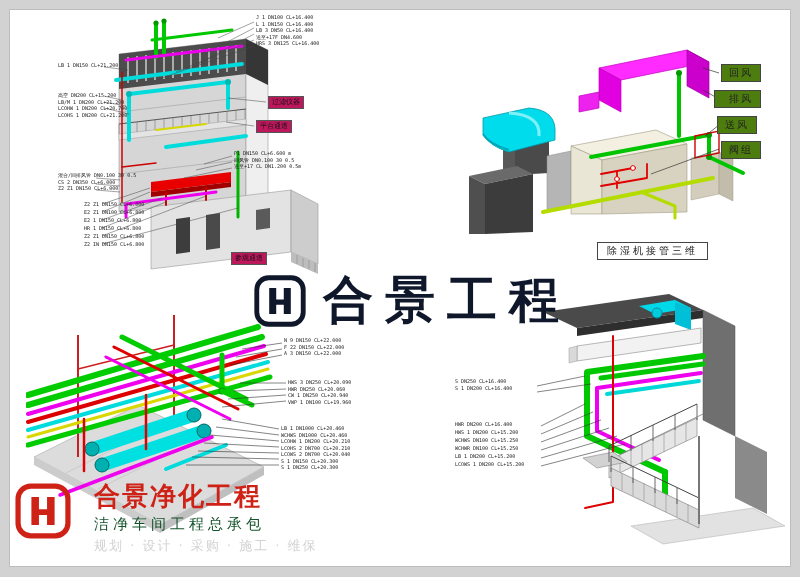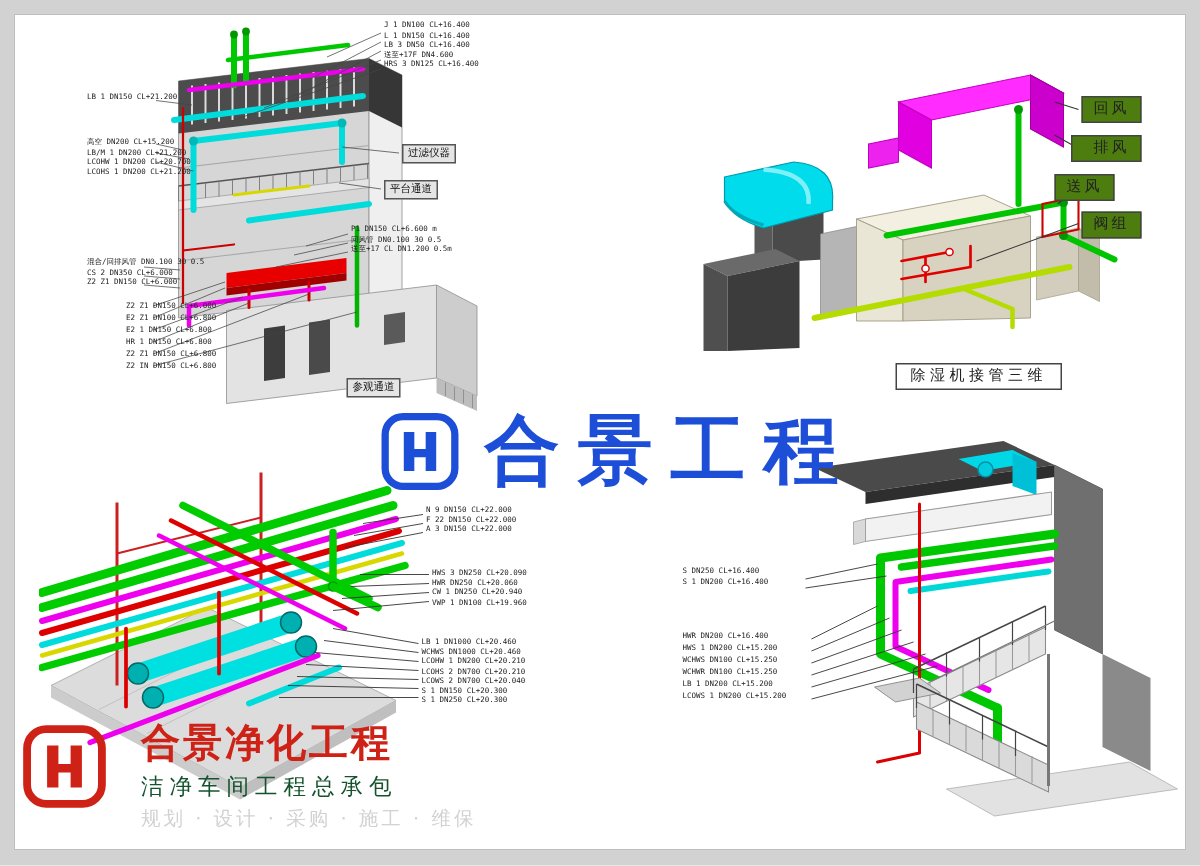--- a/index.html
+++ b/index.html
@@ -3,24 +3,24 @@
 <meta charset="utf-8">
 <style>
   * { margin:0; padding:0; box-sizing:border-box; }
   html,body { width:800px; height:577px; }
   body { background:#d2d2d2; font-family:"DejaVu Sans","Liberation Sans",sans-serif; position:relative; overflow:hidden; }
   .page { position:absolute; left:9px; top:9px; width:782px; height:558px; background:#ffffff; border:1px solid #bdbdbd; }
   .view { position:absolute; }
   .view > svg { position:absolute; left:0; top:0; display:block; }
   .ann { position:absolute; font-family:"DejaVu Sans Mono","Liberation Mono",monospace; font-size:5px; line-height:6.5px; color:#222; white-space:nowrap; z-index:3; }
   .ann.wide { line-height:8px; }
-  .callout { position:absolute; border:1px solid #555; background:#e5e5e5; font-size:7px; line-height:1; padding:2px 3px; color:#111; white-space:nowrap; z-index:3; }
+  .callout { position:absolute; border:1px solid #555; background:#be185d; font-size:7px; line-height:1; padding:2px 3px; color:#111; white-space:nowrap; z-index:3; }
   .tagbox { position:absolute; border:1px solid #444; background:#4d7c0f; font-size:10px; line-height:1; padding:3px 7px; letter-spacing:2px; color:#222; white-space:nowrap; z-index:3; }
   .caption { position:absolute; border:1px solid #444; background:#fff; font-size:10px; line-height:1; padding:3px 9px; letter-spacing:3px; color:#222; white-space:nowrap; z-index:3;text-align:center; }
-  .watermark { position:absolute; left:243px; top:257px; display:flex; align-items:center; gap:16px; color:#1d4ed8; z-index:1; }
+  .watermark { position:absolute; left:243px; top:257px; display:flex; align-items:center; gap:16px; color:#0f172a; z-index:1; }
   .wm-text { font-size:50px; font-weight:bold; letter-spacing:12px; white-space:nowrap; }
   .brand { position:absolute; left:4px; top:472px; display:flex; align-items:flex-start; gap:22px; z-index:5; }
   .brand-logo { color:#cf2217; }
   .brand-title { color:#cf2217; font-size:26px; font-weight:bold; letter-spacing:2px; line-height:1.15; }
   .brand-sub { color:#14532d; font-size:15px; letter-spacing:4px; margin-top:3px; }
   .brand-tag { color:#d2d2d2; font-size:13px; letter-spacing:2px; margin-top:3px;text-align:right; }
 </style>
 </head>
 <body>
 
@@ -160,21 +160,21 @@
         <circle cx="166" cy="163" r="2.4" fill="#fff" stroke="#e00000" stroke-width="1"></circle>
         <circle cx="182" cy="152" r="2.4" fill="#fff" stroke="#e00000" stroke-width="1"></circle>
         <polygon points="244,120 268,115 268,137 244,142" fill="none" stroke="#d00000" stroke-width="1.4"></polygon>
       </g>
       <g stroke="#333" stroke-width="0.7" fill="none">
         <path d="M268,57 L252,52 M268,83 L252,74 M268,109 L254,120 M268,133 L200,158"></path>
       </g>
     </svg>
     <div class="tagbox" style="left:270px; top:48px;">回风</div>
     <div class="tagbox" style="left:263px; top:74px;padding-left:14px;">排风</div>
-    <div class="tagbox" style="left:252px; top:100px;">送风</div>
+    <div class="tagbox" style="left:266px; top:100px;">送风</div>
     <div class="tagbox" style="left:270px; top:125px;">阀组</div>
     <div class="caption" style="left:146px; top:226px;">除湿机接管三维</div>
   </div>
 
   <div class="watermark">
     <svg width="54" height="54" viewBox="0 0 100 100">
       <rect x="7" y="7" width="86" height="86" rx="22" fill="none" stroke="currentColor" stroke-width="9"></rect>
       <path d="M30,26 h13 v21 h14 V26 h13 v48 H57 V57 H43 v17 H30 Z" fill="currentColor"></path>
     </svg>
     <div class="wm-text">合景工程</div>

